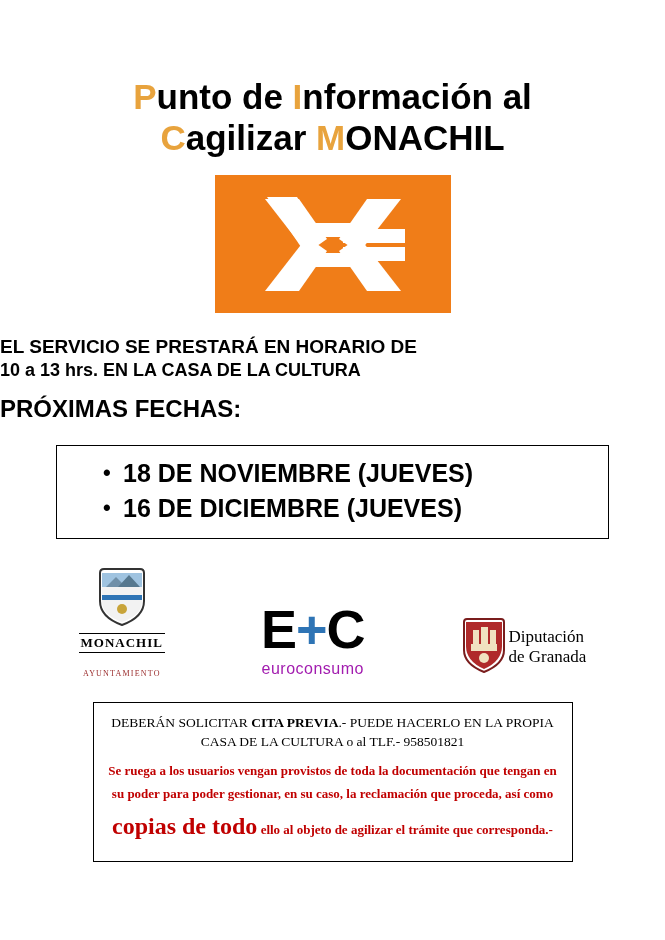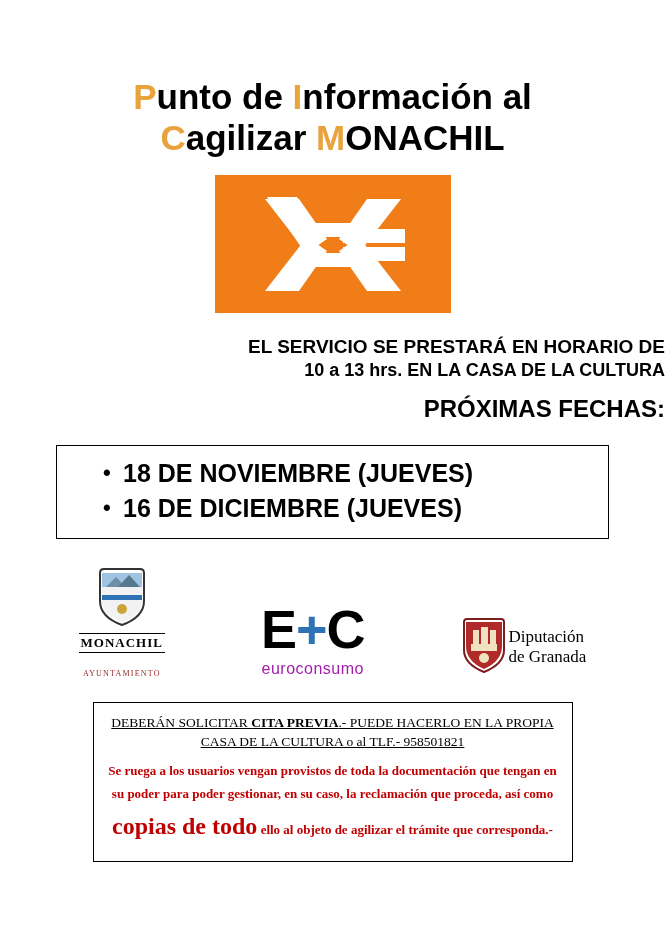--- a/index.html
+++ b/index.html
@@ -52,21 +52,21 @@
   }
   .logo-box svg {
     position: absolute;
     left: 0;
     top: 0;
   }
 
   
   .service-block {
     margin-top: 22px;
-    text-align: right;
+    text-align: left;
   }
   .service-line {
     font-size: 19px;
     font-weight: bold;
     line-height: 1.3;
   }
   .service-line.small {
     font-size: 18px;
   }
   .proximas {
@@ -165,21 +165,20 @@
     width: 480px;
     border: 1px solid #000000;
     box-sizing: border-box;
     padding: 10px 12px 14px 12px;
     text-align: center;
     font-family: "Liberation Serif", serif;
   }
   .notice-top {
     font-size: 13.5px;
     line-height: 1.45;
-    text-decoration: underline;
   }
   .notice-top b { font-weight: bold; }
   .notice-red {
     color: #C00000;
     font-size: 13px;
     line-height: 1.75;
     margin-top: 8px;
     font-weight: bold;
   }
   .notice-red .big {

